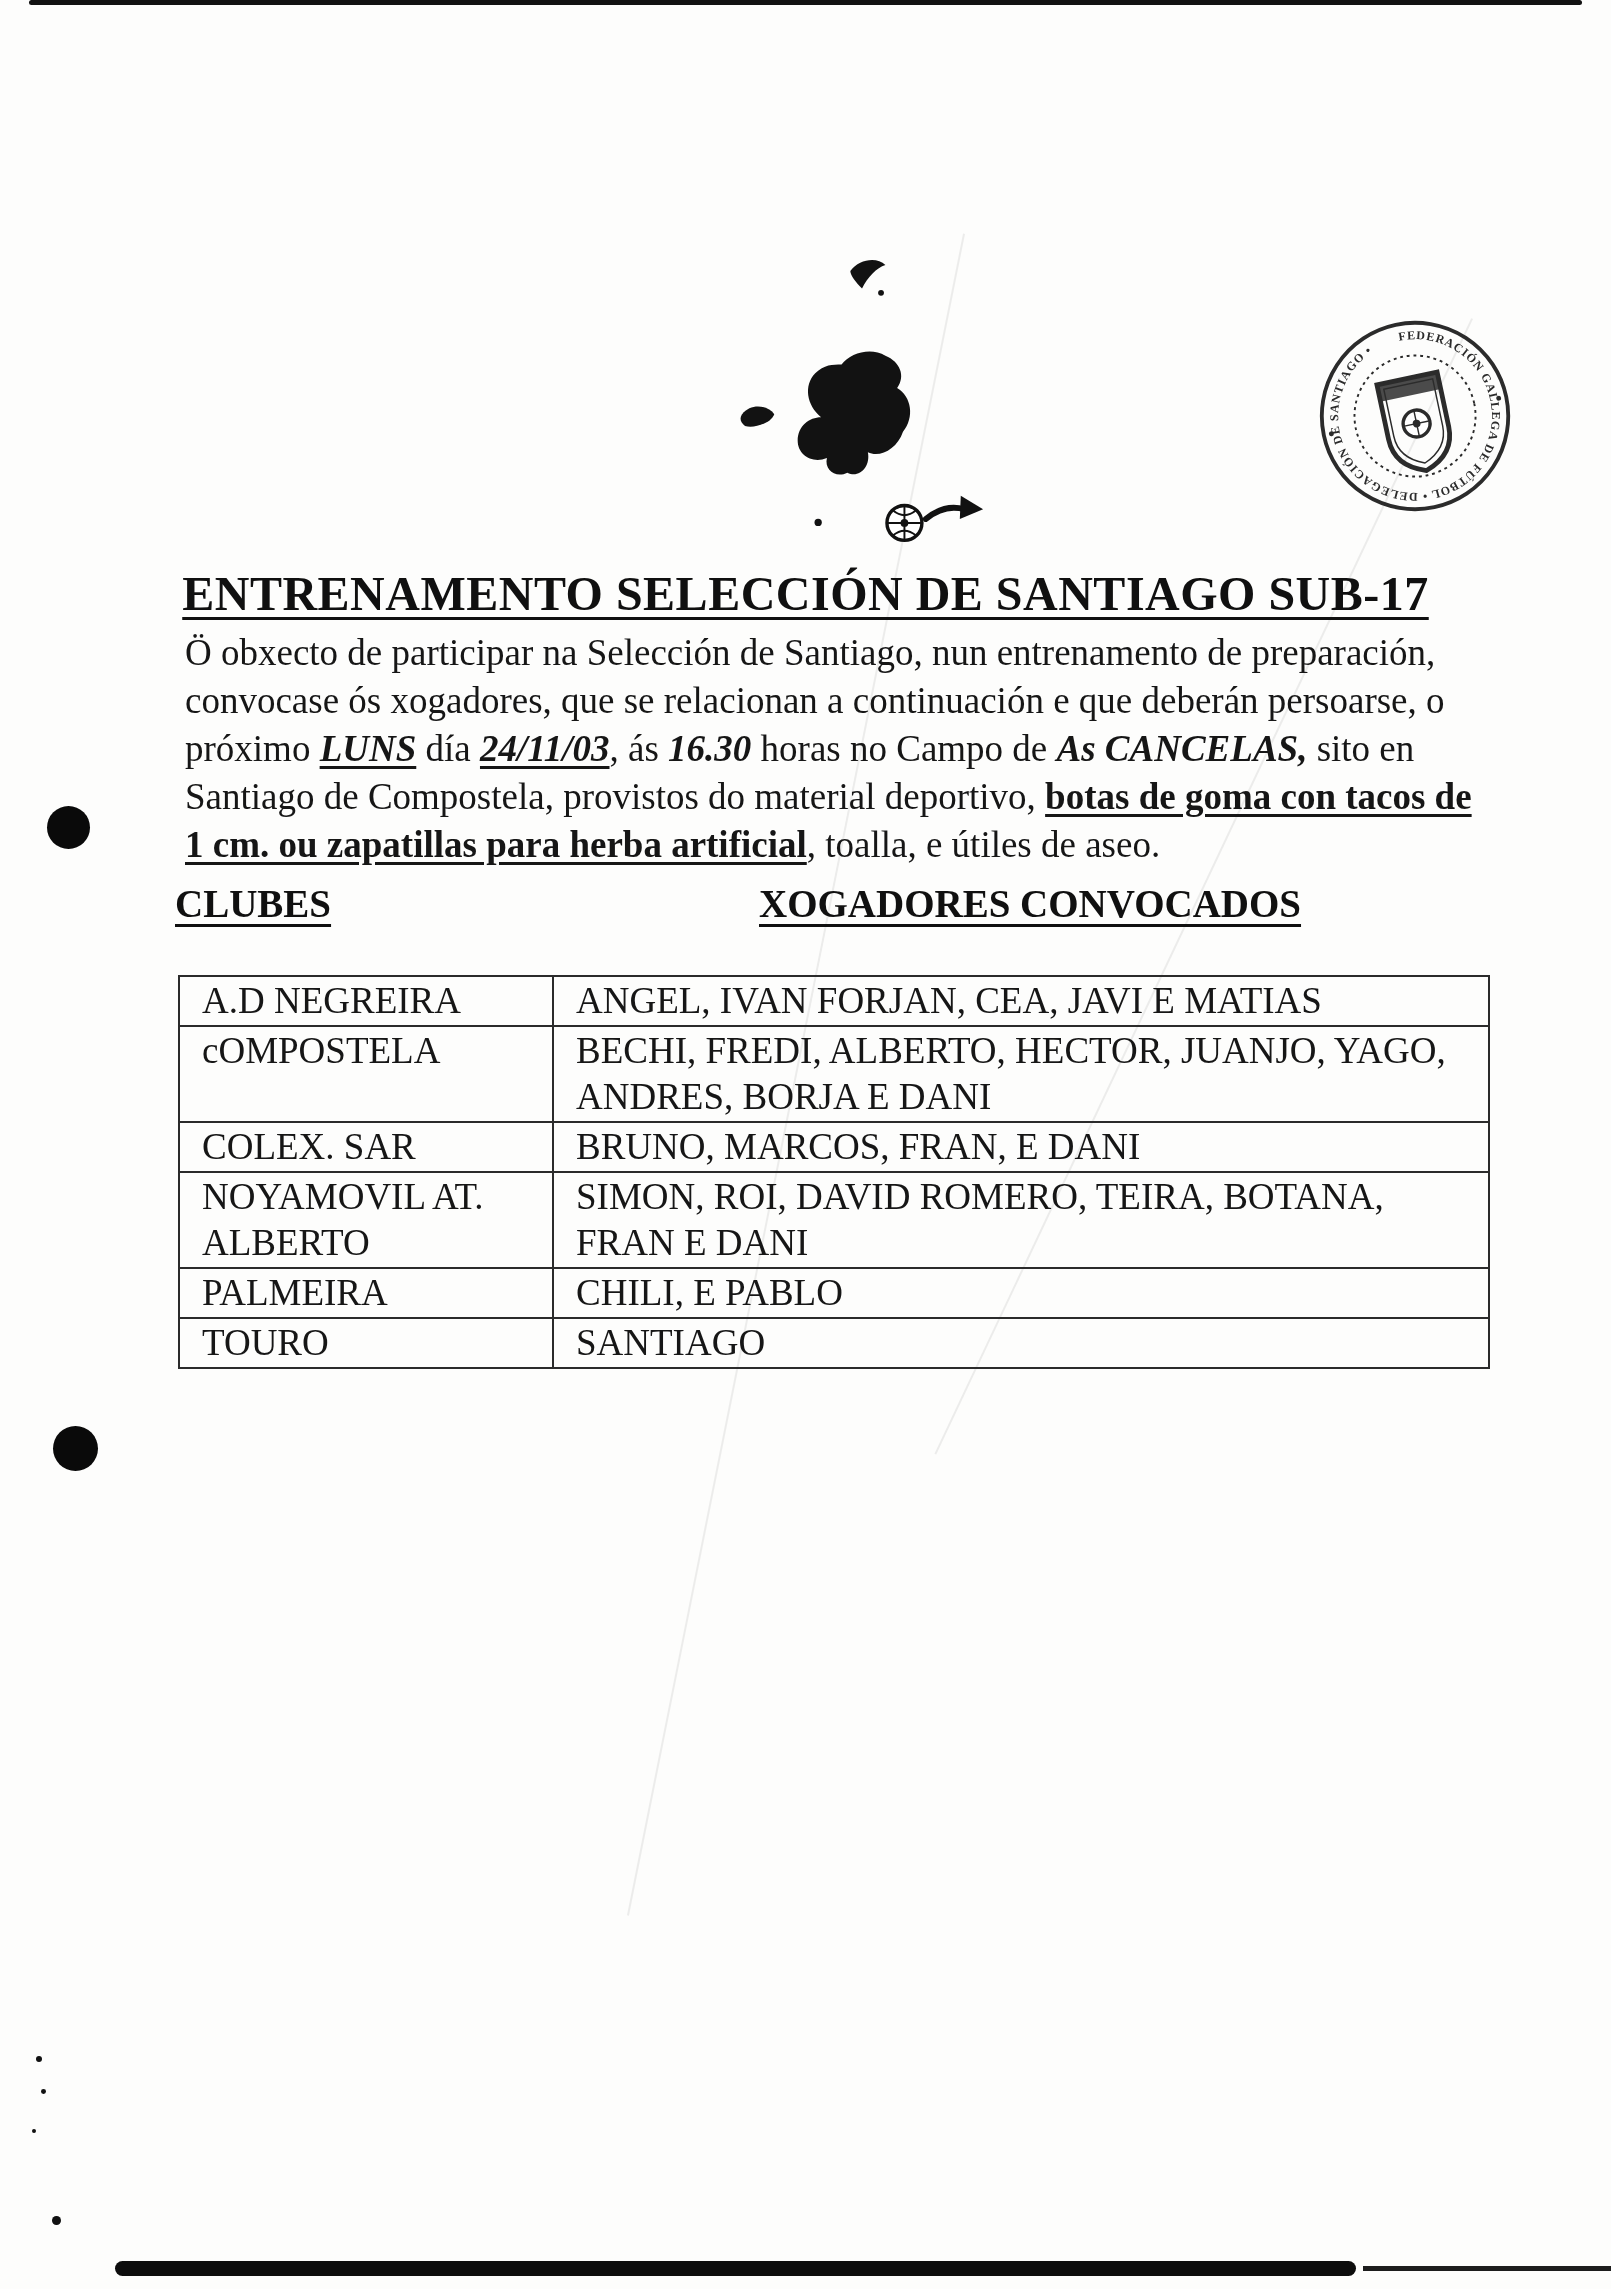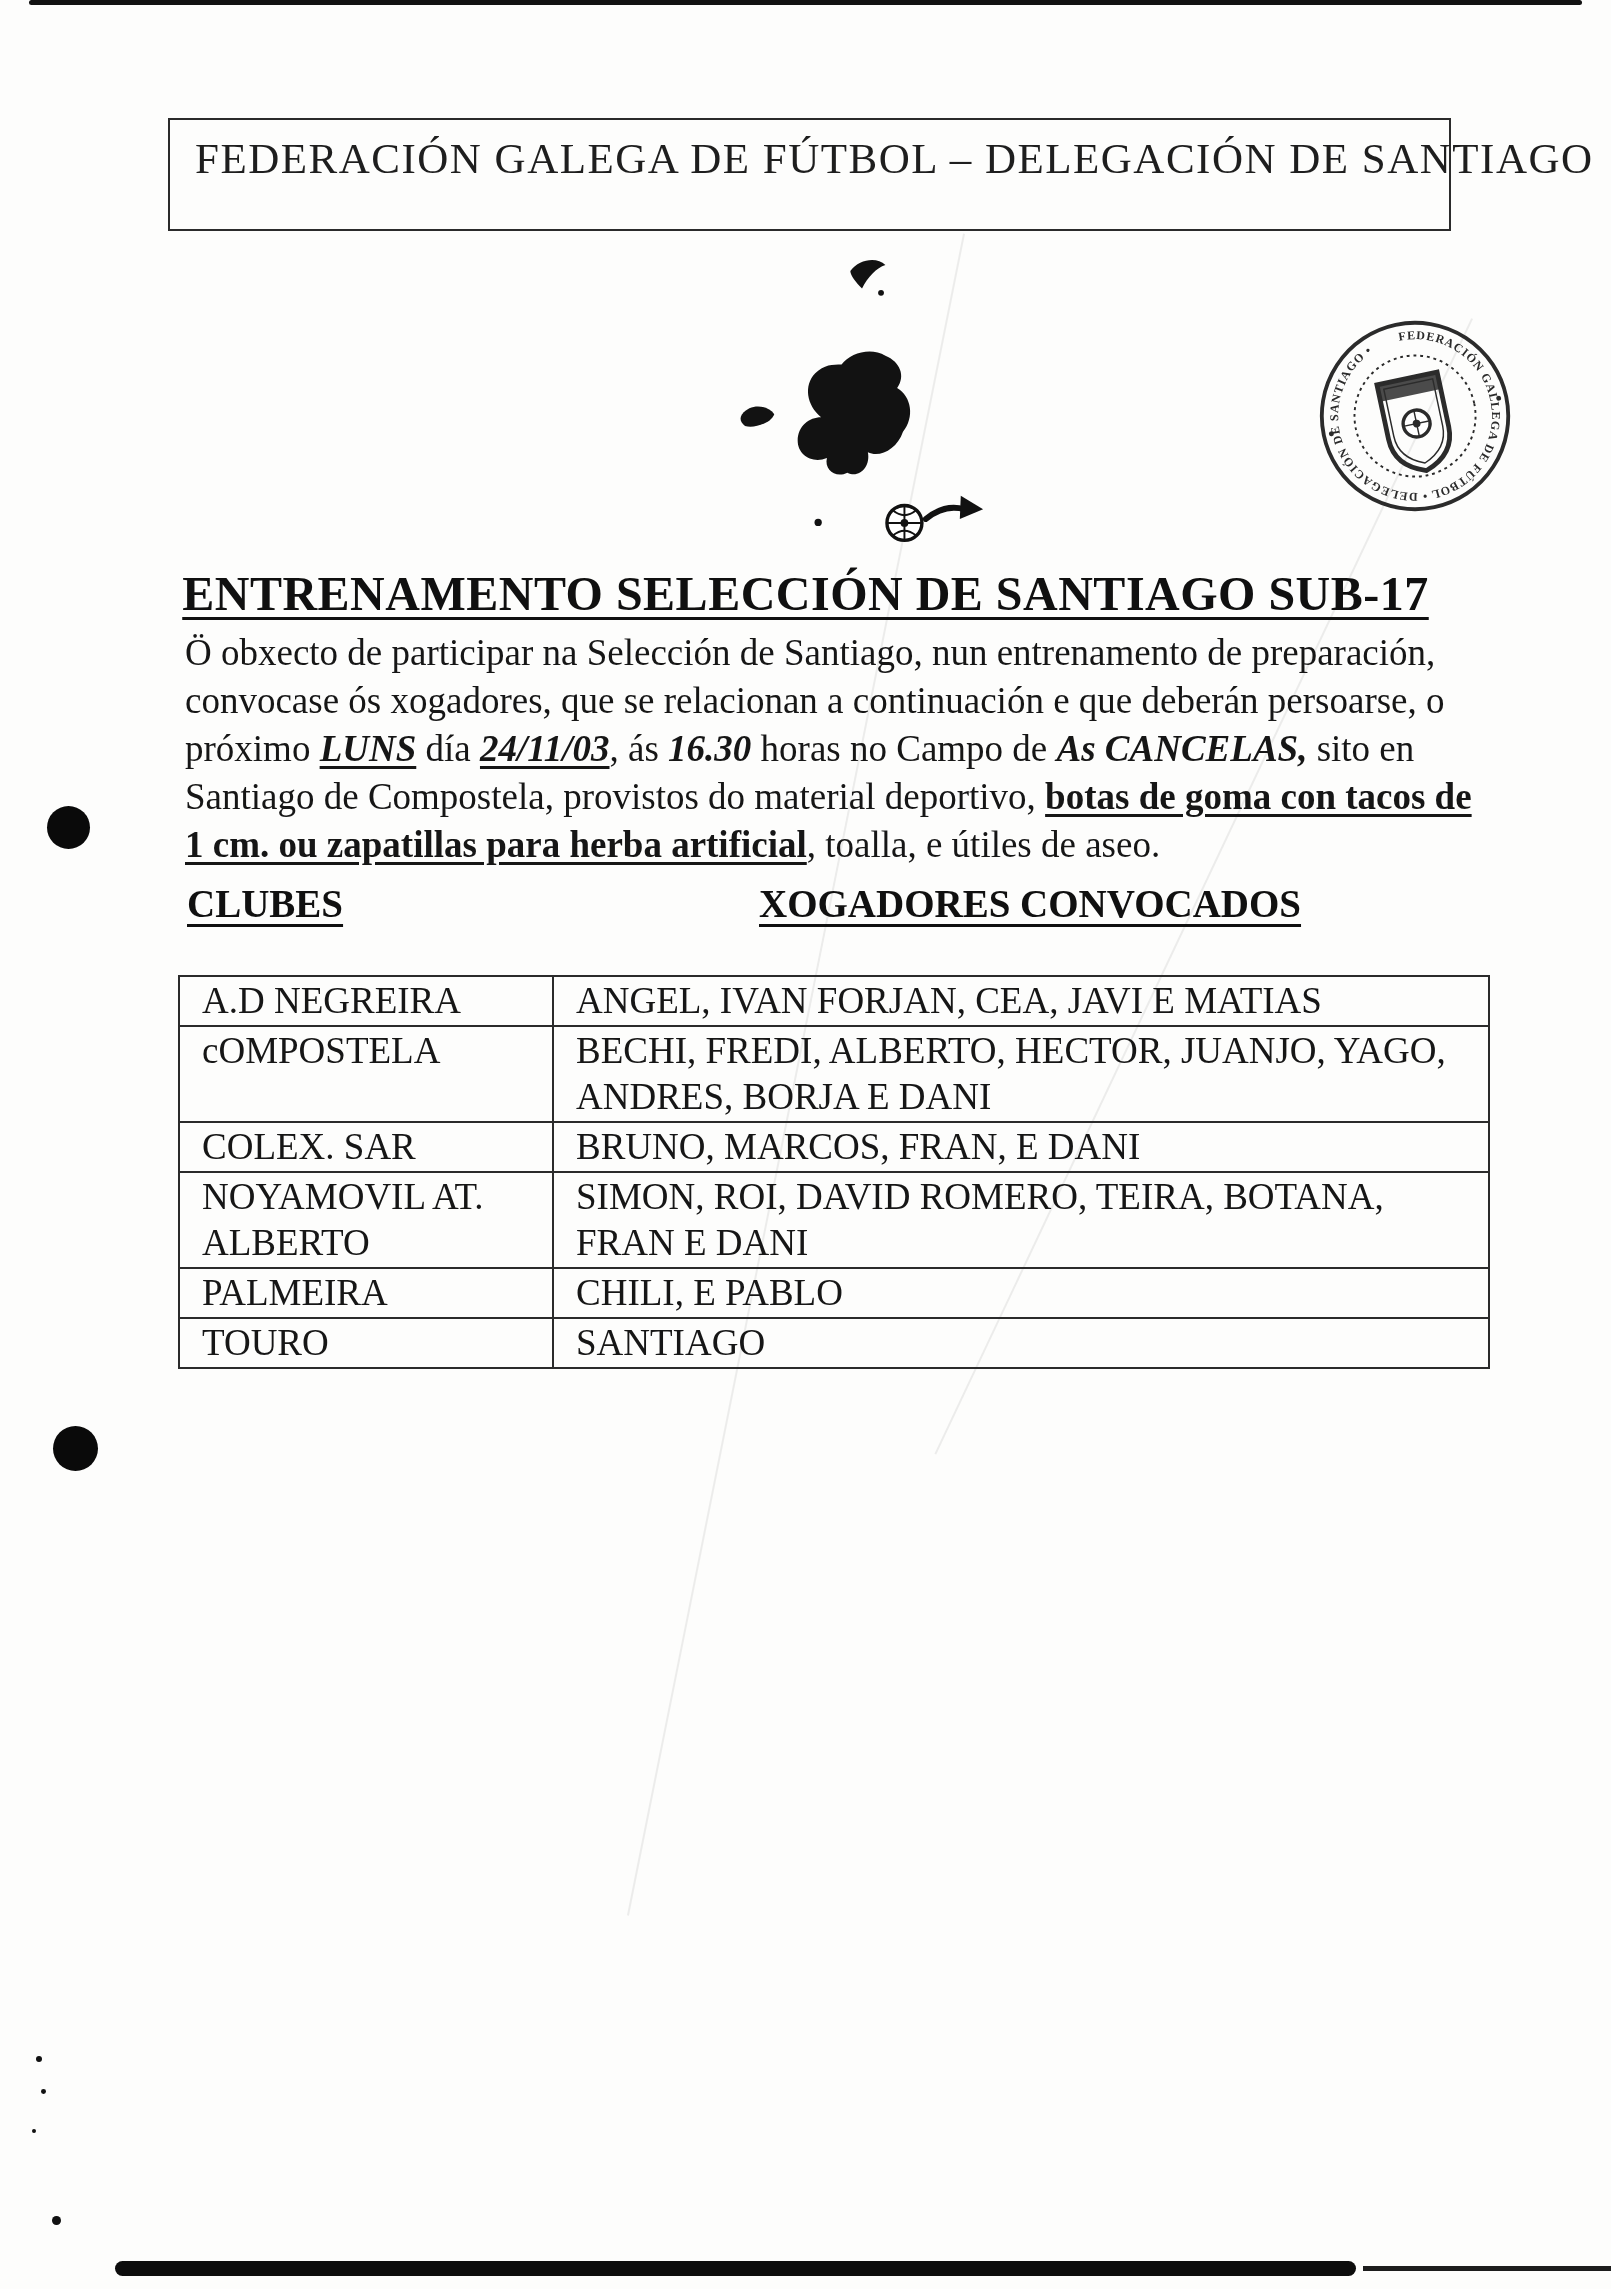--- a/index.html
+++ b/index.html
@@ -57,21 +57,21 @@
   }
   .b{font-weight:bold;}
   .i{font-style:italic;}
   .u{text-decoration:underline;text-decoration-thickness:2.9px;text-underline-offset:4.9px;}
 
   
   .col-head{
     position:absolute;top:881px;font-size:39px;font-weight:bold;color:#101010;
     text-decoration:underline;text-decoration-thickness:2.9px;text-underline-offset:6.8px;
   }
-  .col-clubs{left:187px;}
+  .col-clubs{left:175px;}
   .col-players{left:759px;}
 
   
   .roster{
     position:absolute;left:178px;top:975px;width:1312px;
     border-collapse:collapse;font-size:37px;color:#161616;
     table-layout:fixed;
   }
   .roster td{
     border:2px solid #2b2b2b;
@@ -90,23 +90,20 @@
   <div class="crease crease-b"></div>
   <div class="punch punch-1"></div>
   <div class="punch punch-2"></div>
   <div class="speck speck-1"></div>
   <div class="speck speck-2"></div>
   <div class="speck speck-3"></div>
   <div class="speck speck-4"></div>
   <div class="bottom-bar"></div>
   <div class="bottom-line"></div>
 
-  <div class="header-box">
-    <div class="org">FEDERACIÓN GALEGA DE FÚTBOL – DELEGACIÓN  DE SANTIAGO</div>
-  </div>
 
   <svg class="player-art" viewBox="0 0 240 200" aria-hidden="true">
     <g fill="#121212">
       <path d="M98,10 C104,2 116,0 122,6 C116,8 110,14 106,22 C102,18 98,13 98,10 Z"></path>
       <circle cx="119" cy="25" r="2"></circle>
       <path d="M92,74 C98,66 112,62 122,68 C132,72 136,82 130,90 C140,96 142,110 134,120 C130,132 118,138 110,134 C112,144 104,152 96,148 C88,152 80,146 82,138 C72,142 62,136 62,126 C62,116 70,110 78,110 C68,102 66,88 74,80 C80,74 86,74 92,74 Z"></path>
       <path d="M24,108 C30,100 42,102 46,108 C44,114 32,118 26,116 C23,114 22,111 24,108 Z"></path>
       <circle cx="76" cy="182" r="2.5"></circle>
     </g>
   </svg>

